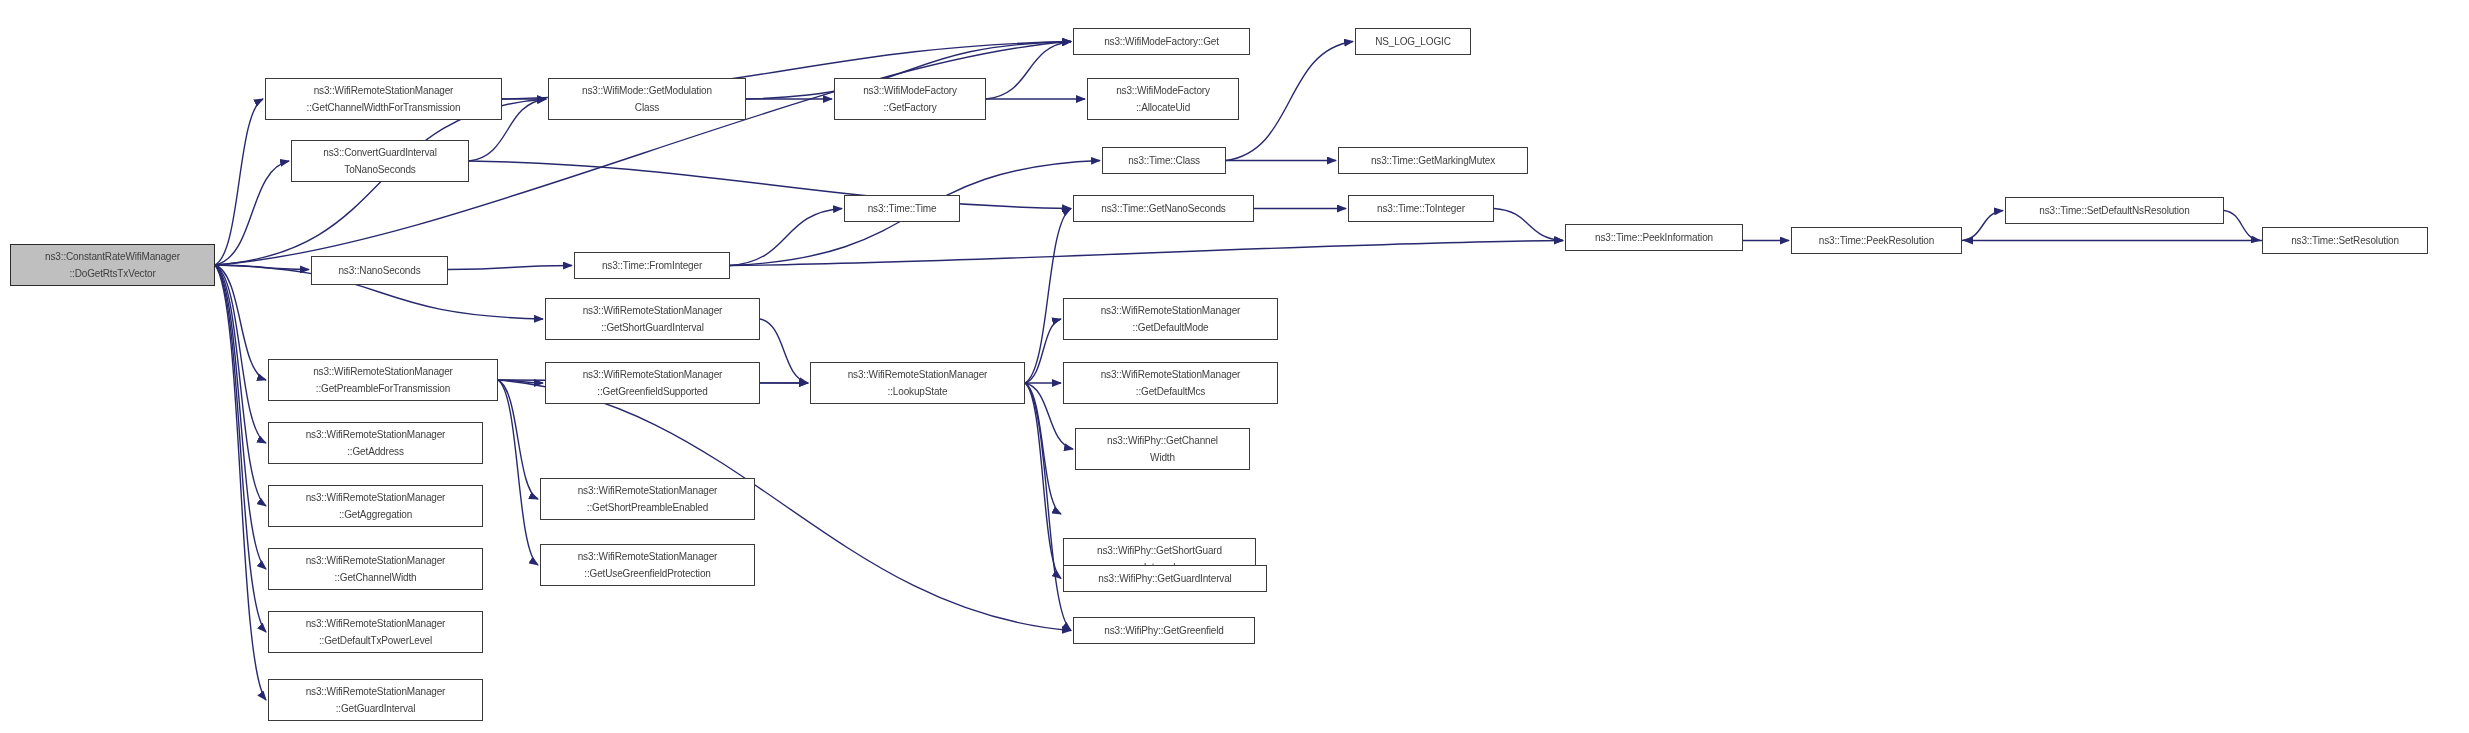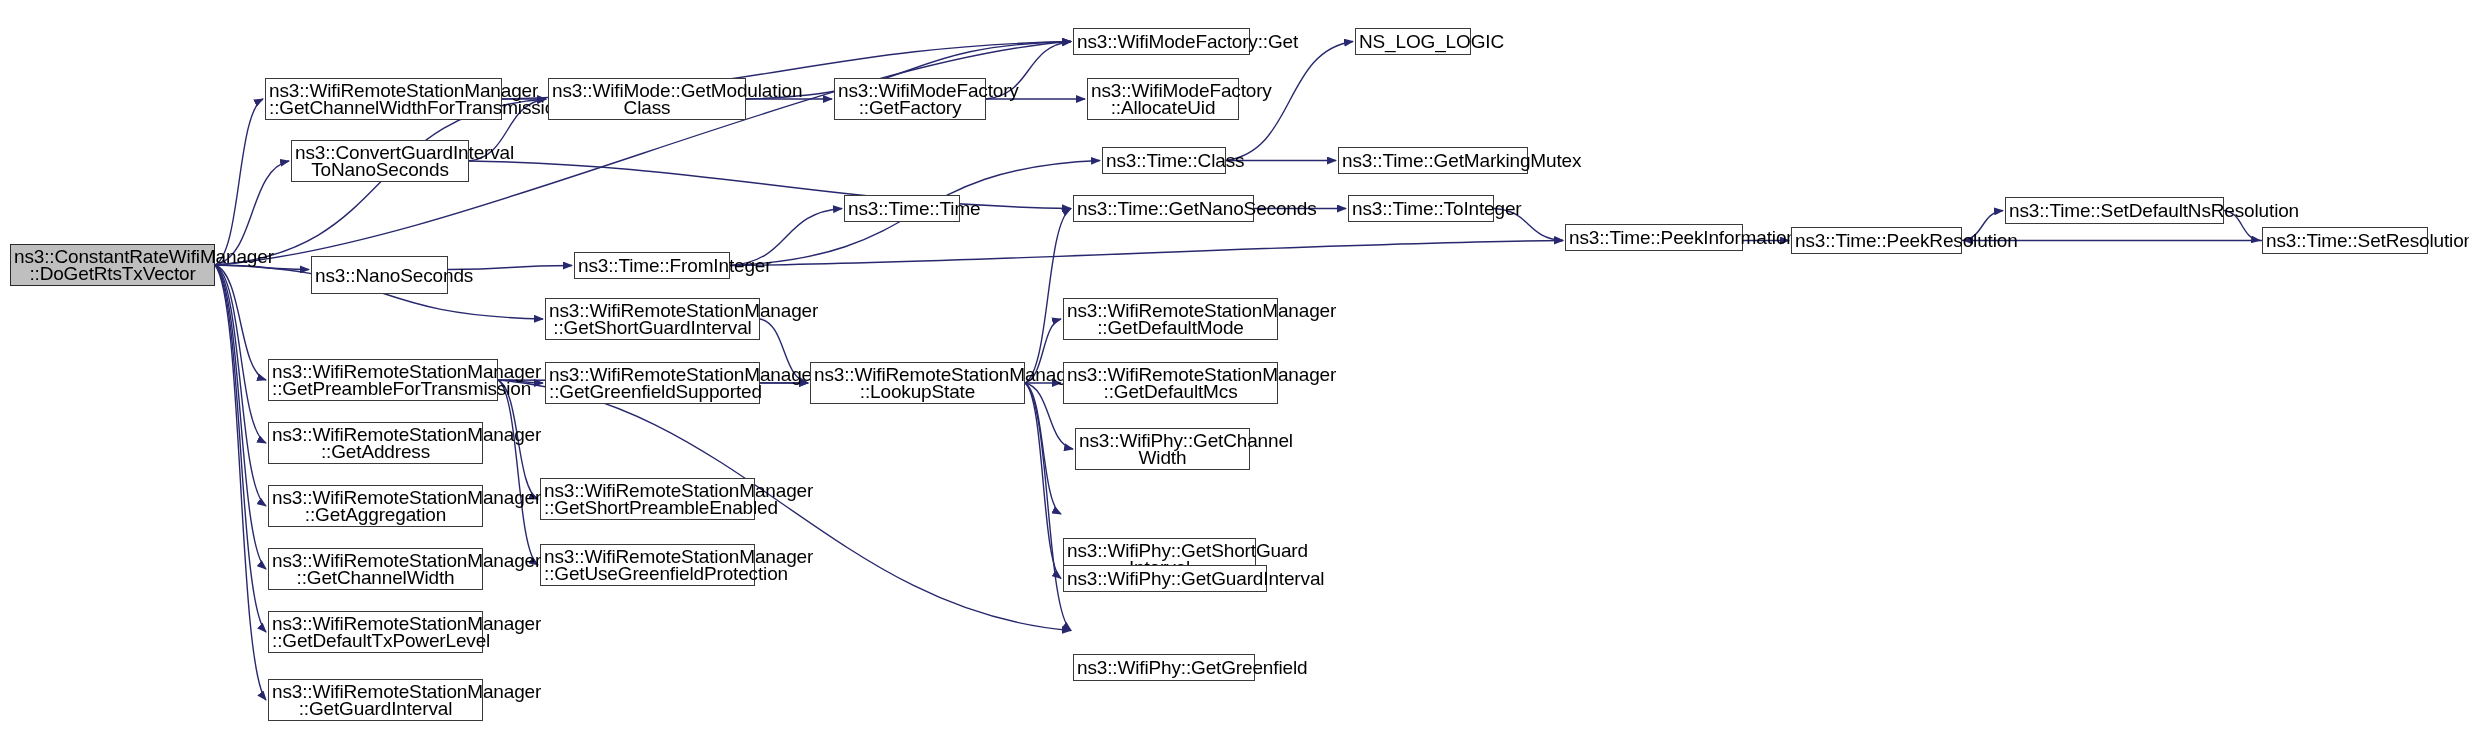--- a/index.html
+++ b/index.html
@@ -21,22 +21,22 @@
     top: 0;
     width: 2469px;
     height: 733px;
     pointer-events: none;
   }
   .node {
     position: absolute;
     box-sizing: border-box;
     border: 1px solid #3a3a3a;
     background: #ffffff;
-    color: #000000;
-    font-size: 19px;
+    color: #404040;
+    font-size: 10px;
     line-height: 17px;
     text-align: center;
     display: flex;
     align-items: center;
     justify-content: center;
     white-space: pre-line;
     letter-spacing: -0.15px;
     z-index: 5;
   }
   .node.root {
@@ -109,21 +109,21 @@
         <path d="M1025,383 C1050.3,369.04 1045.7,222.46 1071,208.5" fill="none" stroke="#28286e" stroke-width="1.4" marker-end="url(#arrow)"></path>
       </g>
   </svg>
   <div id="nodes">
       <div class="node root" style="left: 10px; top: 244px; width: 205px; height: 42px;"><span class="node-label">ns3::ConstantRateWifiManager
 ::DoGetRtsTxVector</span></div>
       <div class="node" style="left: 265px; top: 78px; width: 237px; height: 42px;"><span class="node-label">ns3::WifiRemoteStationManager
 ::GetChannelWidthForTransmission</span></div>
       <div class="node" style="left: 291px; top: 140px; width: 178px; height: 42px;"><span class="node-label">ns3::ConvertGuardInterval
 ToNanoSeconds</span></div>
-      <div class="node" style="left: 311px; top: 256px; width: 137px; height: 38px;"><span class="node-label">ns3::NanoSeconds</span></div>
+      <div class="node" style="left: 311px; top: 256px; width: 137px; height: 29px;"><span class="node-label">ns3::NanoSeconds</span></div>
       <div class="node" style="left: 545px; top: 298px; width: 215px; height: 42px;"><span class="node-label">ns3::WifiRemoteStationManager
 ::GetShortGuardInterval</span></div>
       <div class="node" style="left: 268px; top: 359px; width: 230px; height: 42px;"><span class="node-label">ns3::WifiRemoteStationManager
 ::GetPreambleForTransmission</span></div>
       <div class="node" style="left: 545px; top: 362px; width: 215px; height: 42px;"><span class="node-label">ns3::WifiRemoteStationManager
 ::GetGreenfieldSupported</span></div>
       <div class="node" style="left: 268px; top: 422px; width: 215px; height: 42px;"><span class="node-label">ns3::WifiRemoteStationManager
 ::GetAddress</span></div>
       <div class="node" style="left: 540px; top: 478px; width: 215px; height: 42px;"><span class="node-label">ns3::WifiRemoteStationManager
 ::GetShortPreambleEnabled</span></div>
@@ -159,15 +159,15 @@
 ::LookupState</span></div>
       <div class="node" style="left: 1063px; top: 298px; width: 215px; height: 42px;"><span class="node-label">ns3::WifiRemoteStationManager
 ::GetDefaultMode</span></div>
       <div class="node" style="left: 1063px; top: 362px; width: 215px; height: 42px;"><span class="node-label">ns3::WifiRemoteStationManager
 ::GetDefaultMcs</span></div>
       <div class="node" style="left: 1075px; top: 428px; width: 175px; height: 42px;"><span class="node-label">ns3::WifiPhy::GetChannel
 Width</span></div>
       <div class="node" style="left: 1063px; top: 493px; width: 193px; height: 42px; margin-top: 45px;"><span class="node-label">ns3::WifiPhy::GetShortGuard
 Interval</span></div>
       <div class="node" style="left: 1063px; top: 565px; width: 204px; height: 27px; align-items: center;"><span class="node-label">ns3::WifiPhy::GetGuardInterval</span></div>
-      <div class="node" style="left: 1073px; top: 617px; width: 182px; height: 27px; margin-top: 37px;"><span class="node-label">ns3::WifiPhy::GetGreenfield</span></div>
+      <div class="node" style="left: 1073px; top: 617px; width: 182px; height: 27px;"><span class="node-label">ns3::WifiPhy::GetGreenfield</span></div>
     </div>
 </div>
 
 </body></html>

